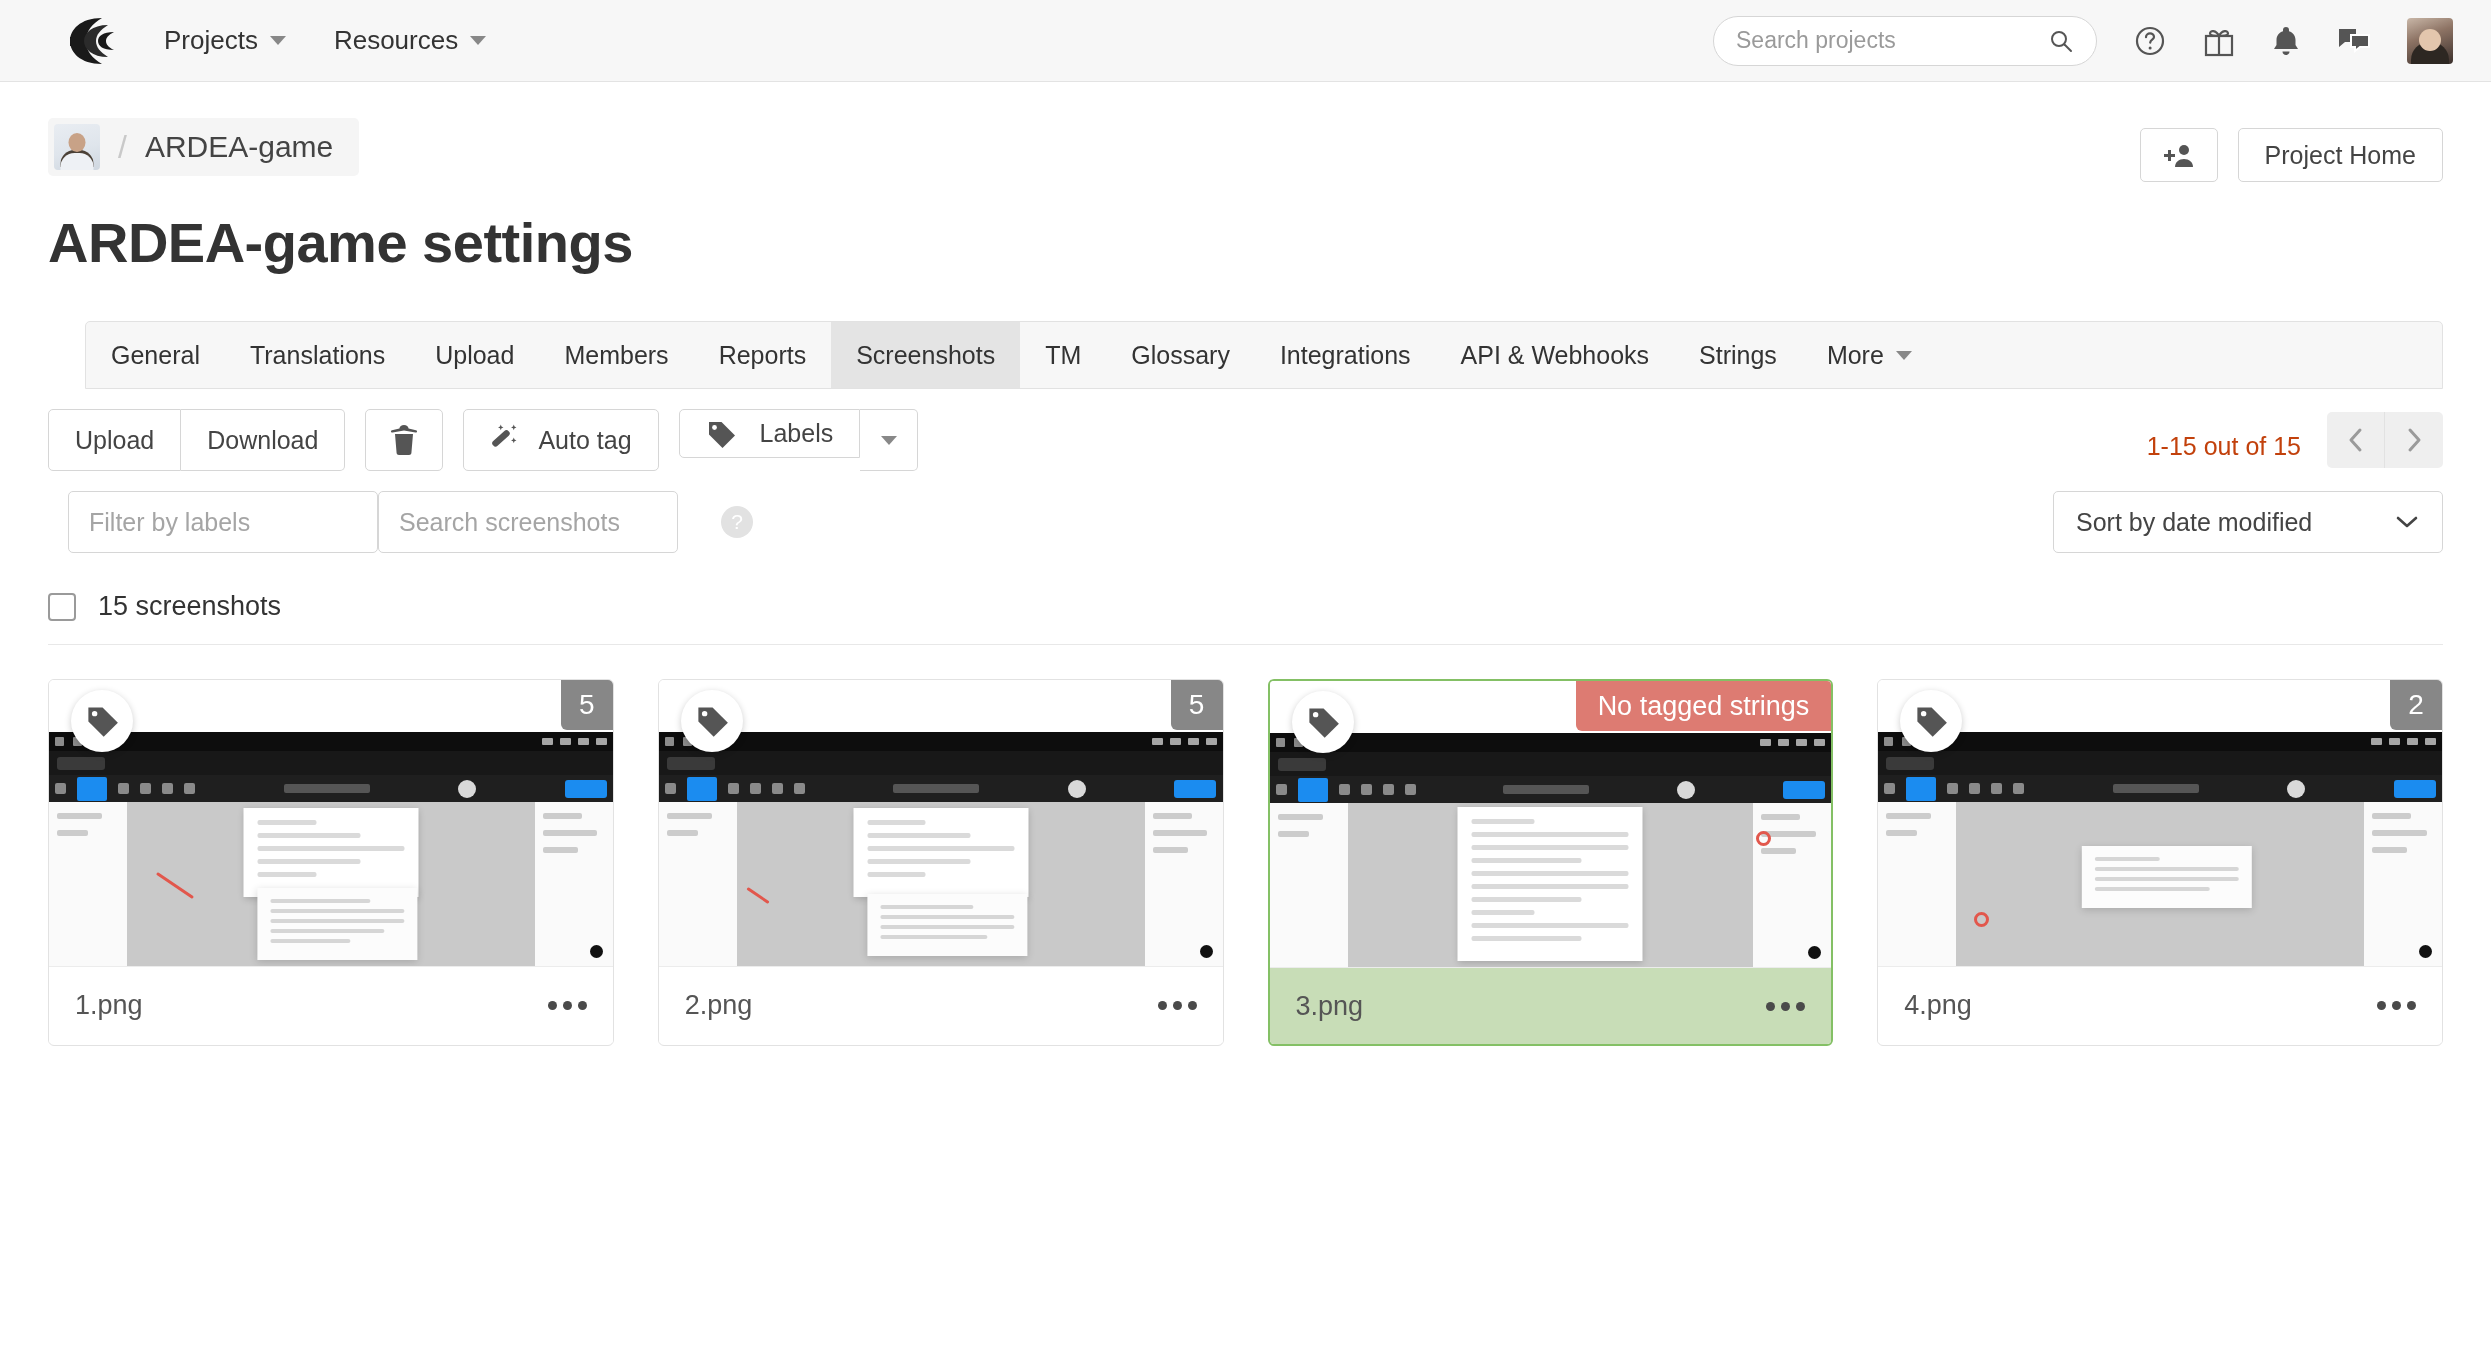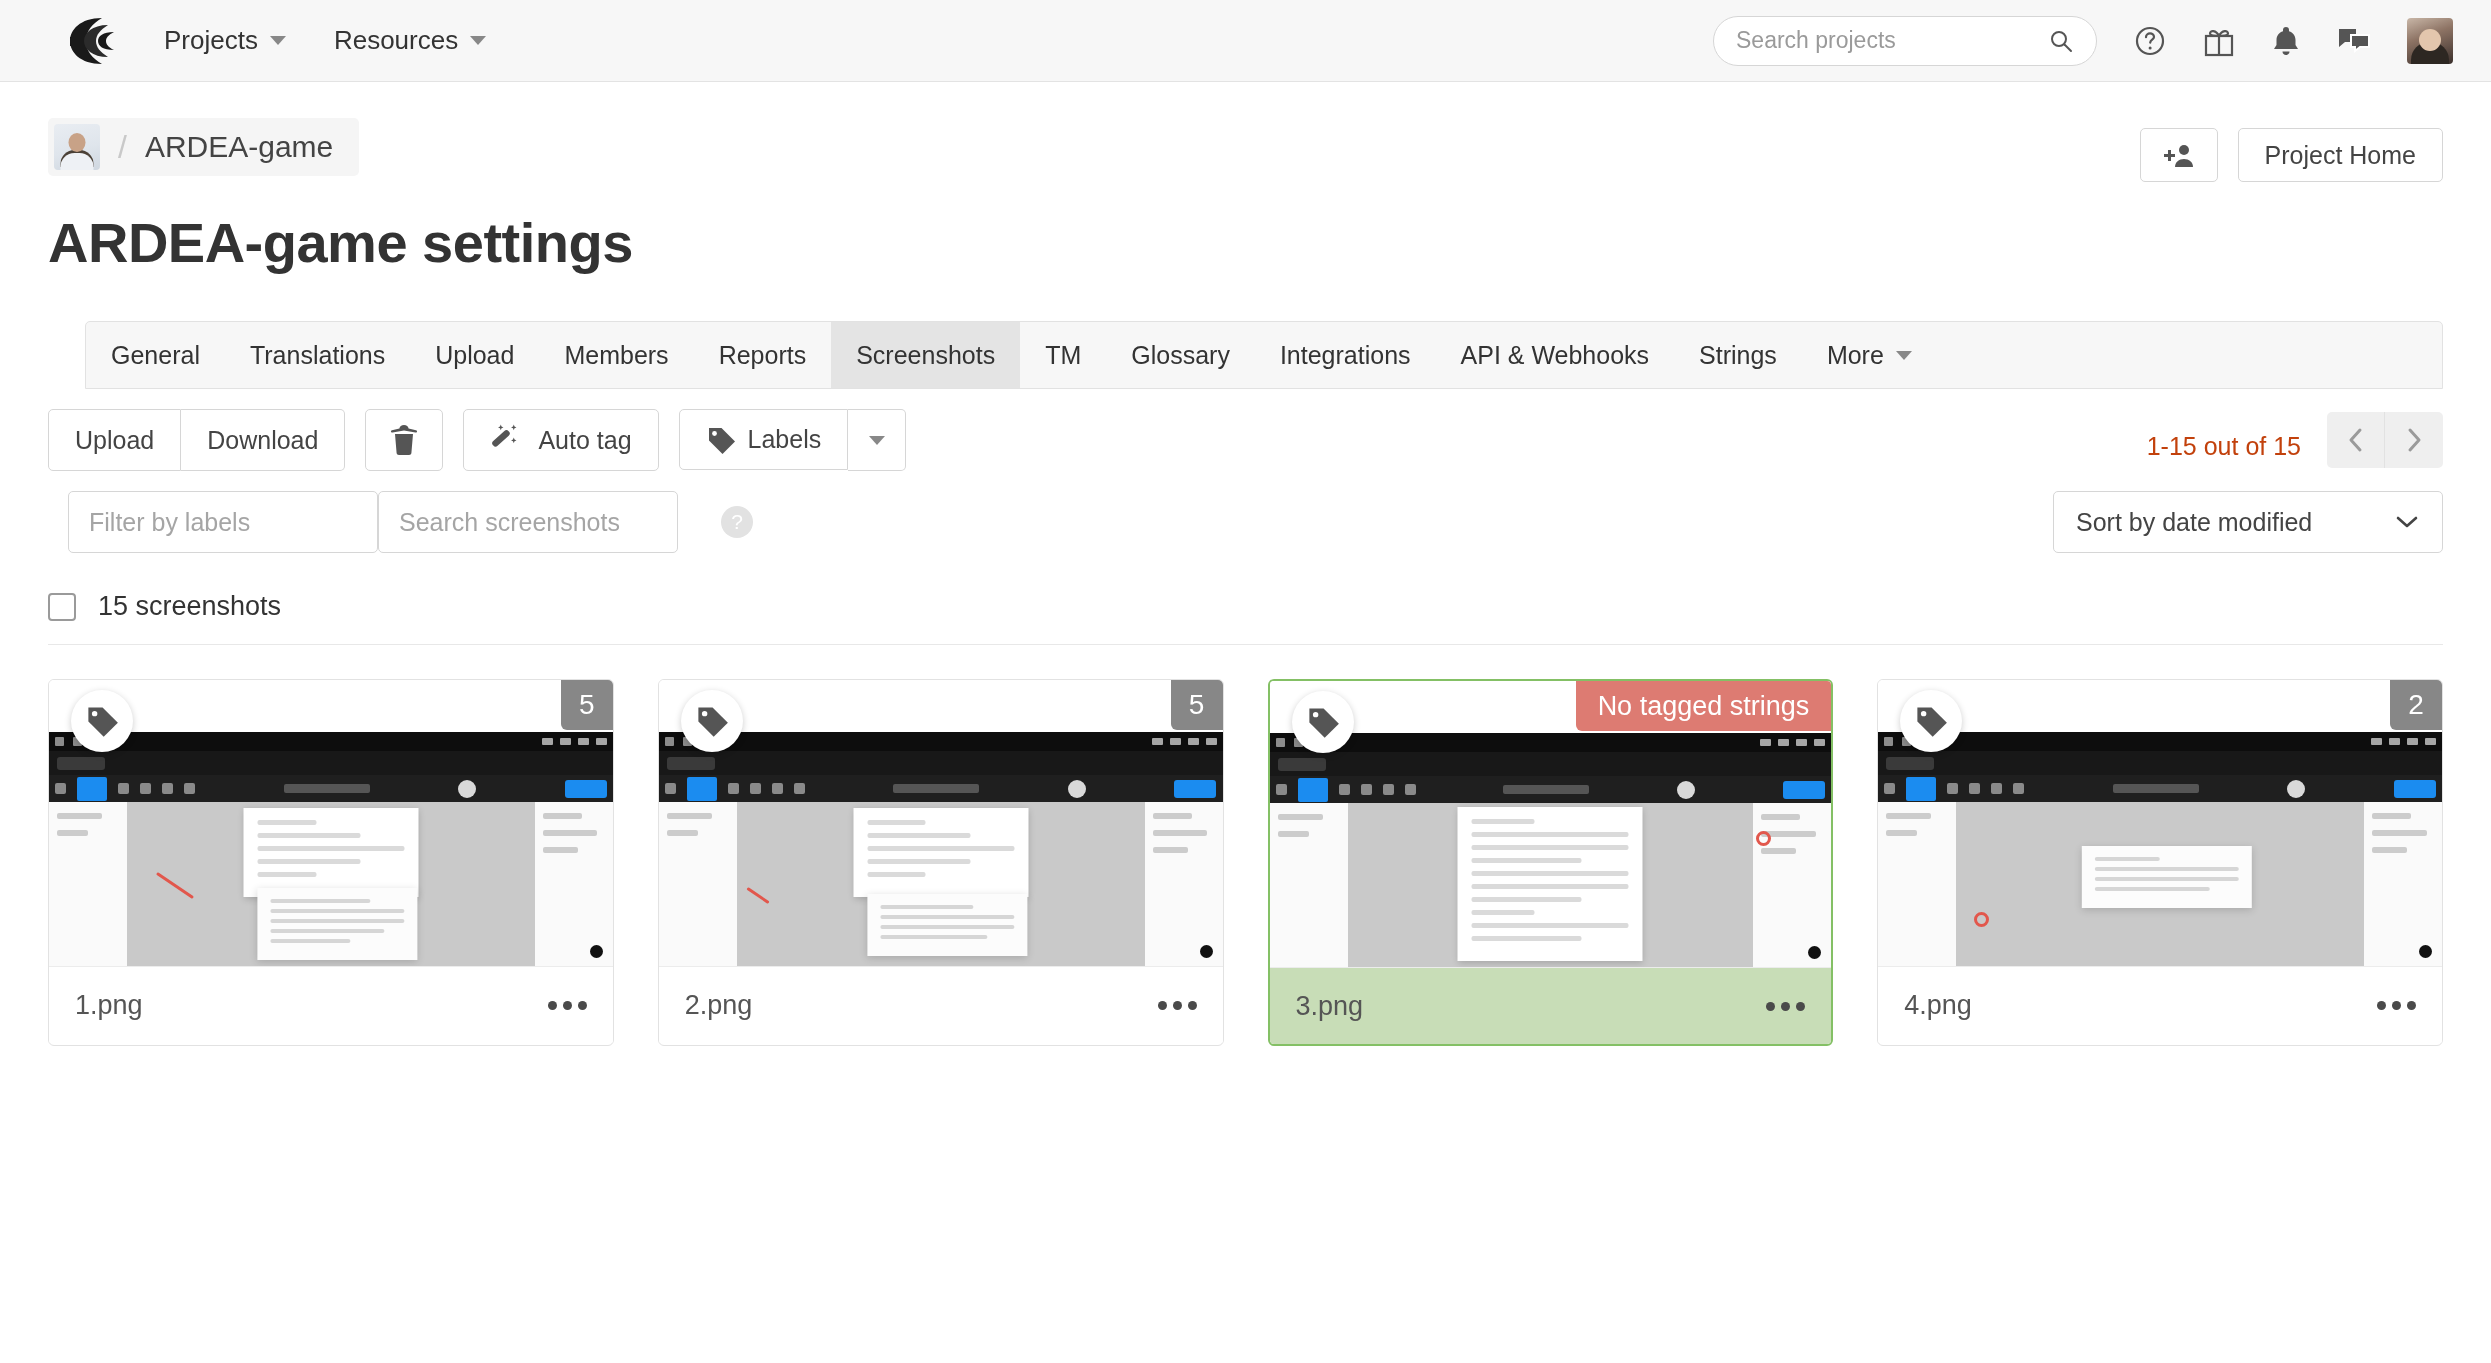--- a/index.html
+++ b/index.html
@@ -125,21 +125,21 @@
   .toolbar {
     margin-top: 20px; display: flex; align-items: center;
   }
   .btngroup { display: flex; }
   .btngroup .btn { border-radius: 0; border-left-width: 0; height: 62px; padding: 0 26px; font-size: 25px; }
   .btngroup .btn:first-child { border-radius: 5px 0 0 5px; border-left-width: 1px; }
   .btngroup .btn:last-child { border-radius: 0 5px 5px 0; }
   .btn-icon-only { width: 78px; height: 62px; margin-left: 20px; }
   .btn-wicon { height: 62px; padding: 0 26px; gap: 16px; margin-left: 20px; }
   .split { display: flex; margin-left: 20px; }
-  .split .btn:first-child { border-radius: 5px 0 0 5px; height: 61px; padding: 0 26px; gap: 12px; }
+  .split .btn:first-child { border-radius: 5px 0 0 5px; height: 49px; padding: 0 26px; gap: 24px; }
   .split .btn:last-child { border-radius: 0 5px 5px 0; border-left-width: 0; width: 58px; height: 62px; }
 
   .pager { margin-left: auto; display: flex; align-items: center; gap: 26px; }
   .pager-label { font-size: 25px; color: #c2410c; margin-top: 12px; }
   .pager-btns { display: flex; }
   .pager-btn {
     width: 58px; height: 56px; background: #efefef; border: none;
     display: flex; align-items: center; justify-content: center; cursor: pointer;
   }
   .pager-btn:first-child { border-radius: 5px 0 0 5px; border-right: 1px solid #e2e2e2; }

